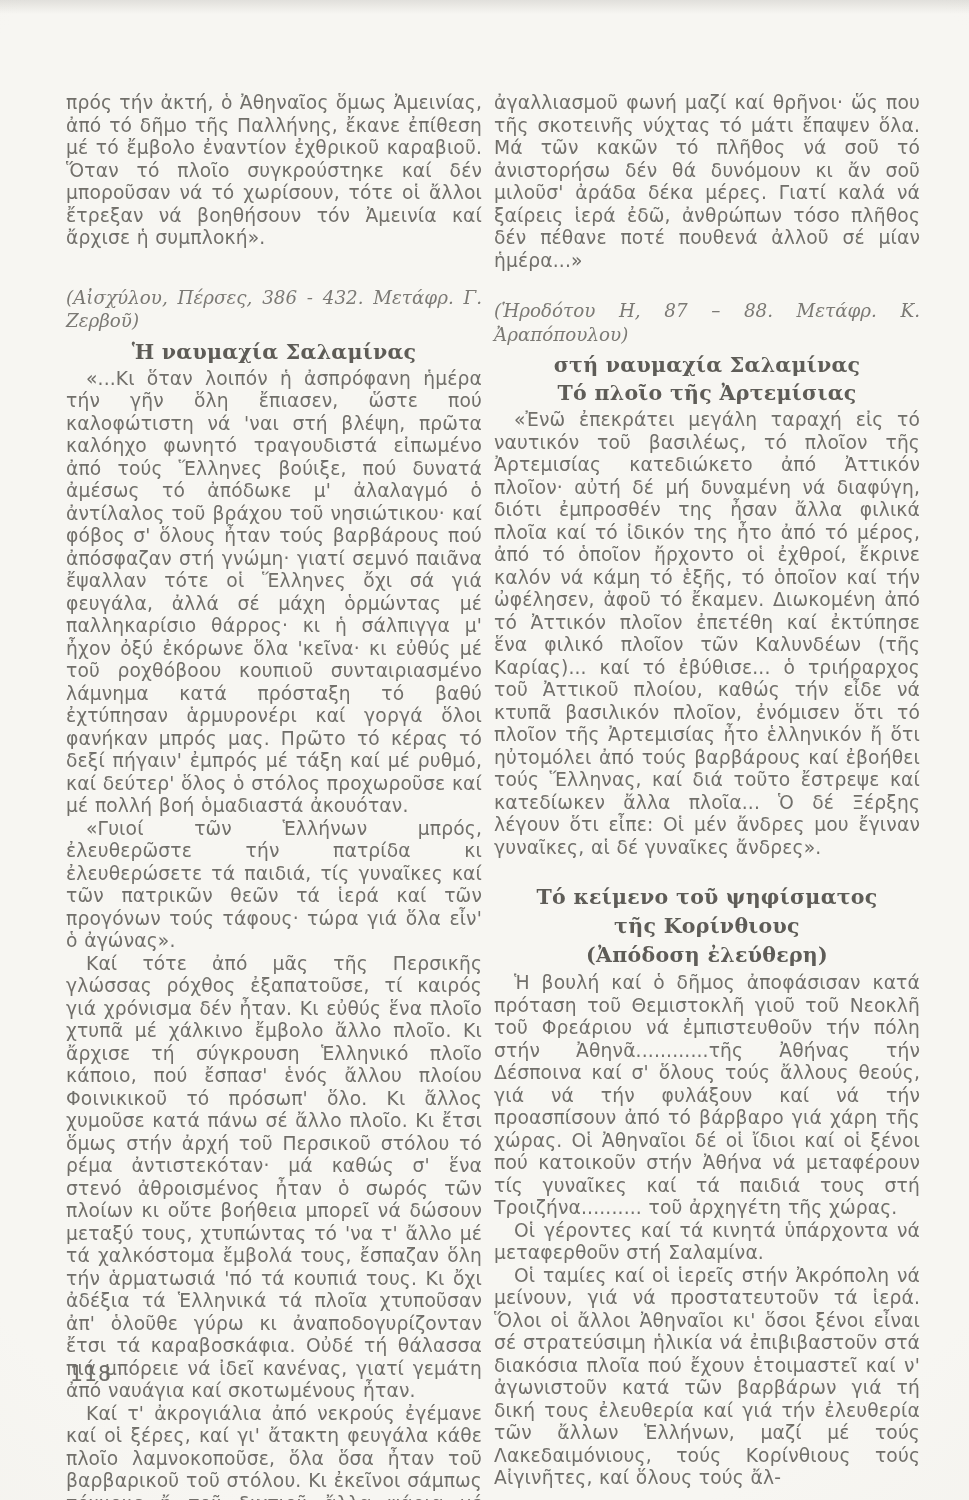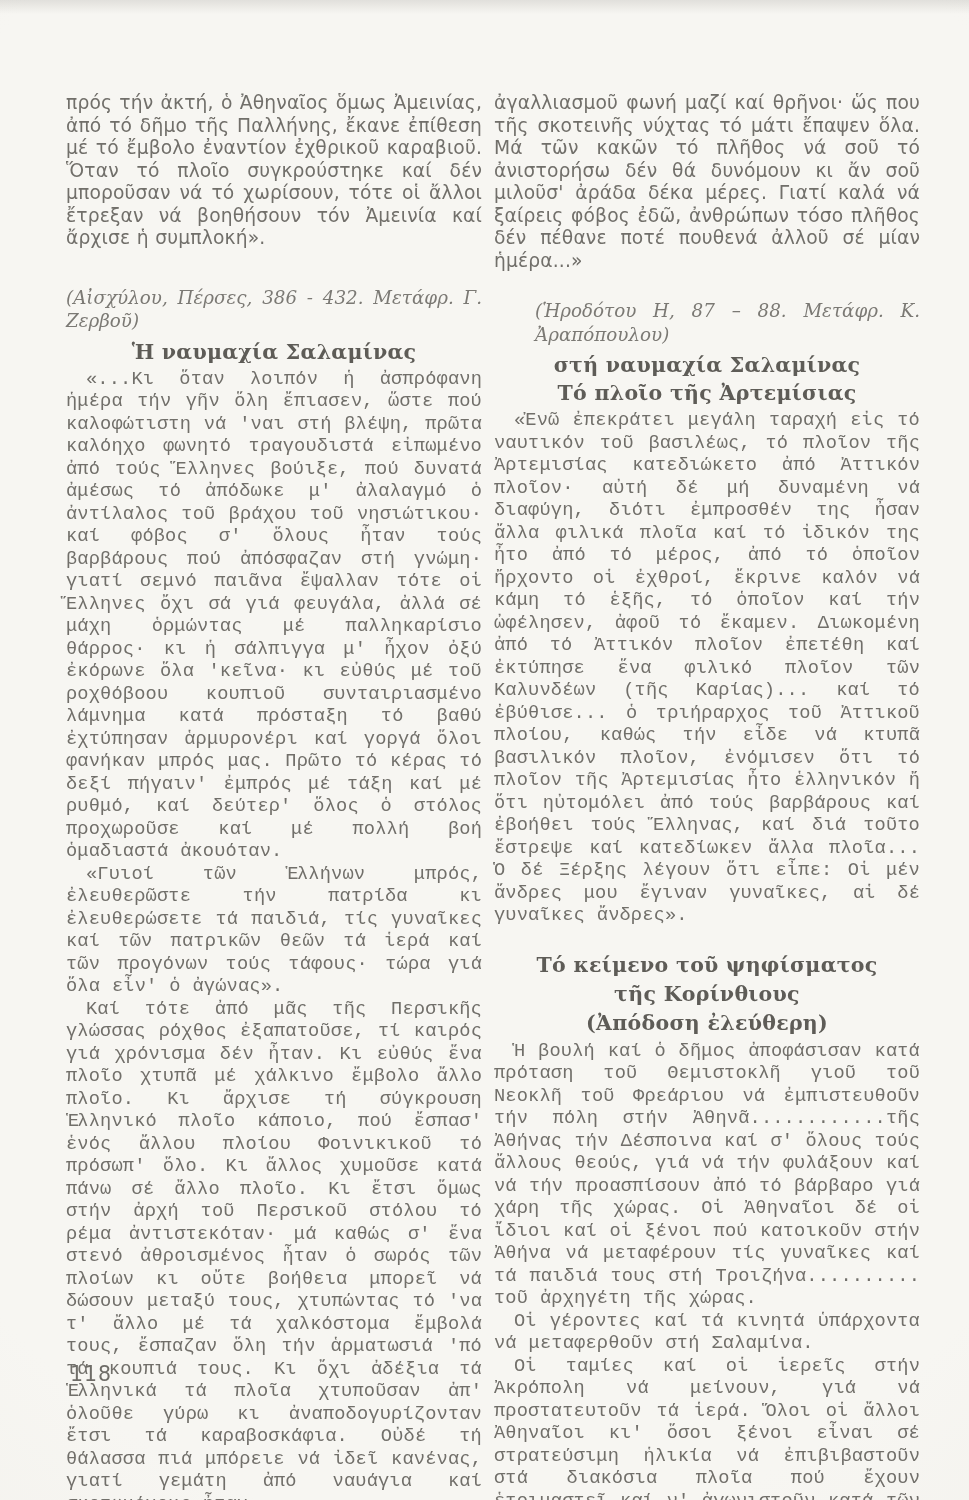--- a/index.html
+++ b/index.html
@@ -22,32 +22,32 @@
 
   p.body {
     margin:0;
     font-size:18.7px;
     line-height:22.5px;
     text-align:justify;
     color:#716f6a;
     letter-spacing:0.15px;
     word-spacing:0.5px;
   }
-  p.body.indent { text-indent:20px;font-family:Liberation Mono, monospace; }
+  p.body.indent { text-indent:20px; }
 
   p.citation {
     margin:36px 0 0 0;
     font-family:"DejaVu Serif", serif;
     font-style:italic;
     font-size:18.3px;
     line-height:23.5px;
     color:#7b7974;
     text-align:justify;
   }
-  .col-right p.citation { margin-top:27px;margin-left:41px; }
+  .col-right p.citation { margin-top:27px; }
 
   .heading {
     margin:5px 0 2px 0;
     font-family:"DejaVu Serif", serif;
     font-weight:bold;
     font-size:20.5px;
     line-height:28px;
     text-align:center;
     color:#5e5c57;
     letter-spacing:0.3px;
@@ -75,21 +75,21 @@
 
     <h2 class="heading">Ἡ ναυμαχία Σαλαμίνας</h2>
 
     <p class="body indent">«...Κι ὅταν λοιπόν ἡ ἀσπρόφανη ἡμέρα τήν γῆν ὅλη ἔπιασεν, ὥστε πού καλοφώτιστη νά 'ναι στή βλέψη, πρῶτα καλόηχο φωνητό τραγουδιστά εἰπωμένο ἀπό τούς Ἕλληνες βούιξε, πού δυνατά ἀμέσως τό ἀπόδωκε μ' ἀλαλαγμό ὁ ἀντίλαλος τοῦ βράχου τοῦ νησιώτικου· καί φόβος σ' ὅλους ἦταν τούς βαρβάρους πού ἀπόσφαζαν στή γνώμη· γιατί σεμνό παιᾶνα ἔψαλλαν τότε οἱ Ἕλληνες ὄχι σά γιά φευγάλα, ἀλλά σέ μάχη ὁρμώντας μέ παλληκαρίσιο θάρρος· κι ἡ σάλπιγγα μ' ἦχον ὀξύ ἐκόρωνε ὅλα 'κεῖνα· κι εὐθύς μέ τοῦ ροχθόβοου κουπιοῦ συνταιριασμένο λάμνημα κατά πρόσταξη τό βαθύ ἐχτύπησαν ἁρμυρονέρι καί γοργά ὅλοι φανήκαν μπρός μας. Πρῶτο τό κέρας τό δεξί πήγαιν' ἐμπρός μέ τάξη καί μέ ρυθμό, καί δεύτερ' ὅλος ὁ στόλος προχωροῦσε καί μέ πολλή βοή ὁμαδιαστά ἀκουόταν.</p>
     <p class="body indent">«Γυιοί τῶν Ἑλλήνων μπρός, ἐλευθερῶστε τήν πατρίδα κι ἐλευθερώσετε τά παιδιά, τίς γυναῖκες καί τῶν πατρικῶν θεῶν τά ἱερά καί τῶν προγόνων τούς τάφους· τώρα γιά ὅλα εἶν' ὁ ἀγώνας».</p>
     <p class="body indent">Καί τότε ἀπό μᾶς τῆς Περσικῆς γλώσσας ρόχθος ἐξαπατοῦσε, τί καιρός γιά χρόνισμα δέν ἦταν. Κι εὐθύς ἕνα πλοῖο χτυπᾶ μέ χάλκινο ἔμβολο ἄλλο πλοῖο. Κι ἄρχισε τή σύγκρουση Ἑλληνικό πλοῖο κάποιο, πού ἔσπασ' ἑνός ἄλλου πλοίου Φοινικικοῦ τό πρόσωπ' ὅλο. Κι ἄλλος χυμοῦσε κατά πάνω σέ ἄλλο πλοῖο. Κι ἔτσι ὅμως στήν ἀρχή τοῦ Περσικοῦ στόλου τό ρέμα ἀντιστεκόταν· μά καθώς σ' ἕνα στενό ἀθροισμένος ἦταν ὁ σωρός τῶν πλοίων κι οὔτε βοήθεια μπορεῖ νά δώσουν μεταξύ τους, χτυπώντας τό 'να τ' ἄλλο μέ τά χαλκόστομα ἔμβολά τους, ἔσπαζαν ὅλη τήν ἁρματωσιά 'πό τά κουπιά τους. Κι ὄχι ἀδέξια τά Ἑλληνικά τά πλοῖα χτυποῦσαν ἀπ' ὁλοῦθε γύρω κι ἀναποδογυρίζονταν ἔτσι τά καραβοσκάφια. Οὐδέ τή θάλασσα πιά μπόρειε νά ἰδεῖ κανένας, γιατί γεμάτη ἀπό ναυάγια καί σκοτωμένους ἦταν.</p>
     <p class="body indent">Καί τ' ἀκρογιάλια ἀπό νεκρούς ἐγέμανε καί οἱ ξέρες, καί γι' ἄτακτη φευγάλα κάθε πλοῖο λαμνοκοποῦσε, ὅλα ὅσα ἦταν τοῦ βαρβαρικοῦ τοῦ στόλου. Κι ἐκεῖνοι σάμπως τόννους ἤ τοῦ διχτιοῦ ἄλλα ψάρια μέ κουπιῶν κομμάτια ἤ συντρίμια 'πό σπασμένα πλοῖα βαροῦσαν καί ραχίζαν, καί τοῦ πελάου τήν ἄπλα κρατοῦσε</p>
   </div>
 
   <div class="col col-right">
-    <p class="body">ἀγαλλιασμοῦ φωνή μαζί καί θρῆνοι· ὥς που τῆς σκοτεινῆς νύχτας τό μάτι ἔπαψεν ὅλα. Μά τῶν κακῶν τό πλῆθος νά σοῦ τό ἀνιστορήσω δέν θά δυνόμουν κι ἄν σοῦ μιλοῦσ' ἀράδα δέκα μέρες. Γιατί καλά νά ξαίρεις φόβος ἐδῶ, ἀνθρώπων τόσο πλῆθος δέν πέθανε ποτέ πουθενά ἀλλοῦ σέ μίαν ἡμέρα...»</p>
+    <p class="body">ἀγαλλιασμοῦ φωνή μαζί καί θρῆνοι· ὥς που τῆς σκοτεινῆς νύχτας τό μάτι ἔπαψεν ὅλα. Μά τῶν κακῶν τό πλῆθος νά σοῦ τό ἀνιστορήσω δέν θά δυνόμουν κι ἄν σοῦ μιλοῦσ' ἀράδα δέκα μέρες. Γιατί καλά νά ξαίρεις ἱερά ἐδῶ, ἀνθρώπων τόσο πλῆθος δέν πέθανε ποτέ πουθενά ἀλλοῦ σέ μίαν ἡμέρα...»</p>
 
     <p class="citation">(Ἡροδότου Η, 87 – 88. Μετάφρ. Κ. Ἀραπόπουλου)</p>
 
     <h2 class="heading">
       <span class="heading-line">στή ναυμαχία Σαλαμίνας</span>
       <span class="heading-line">Τό πλοῖο τῆς Ἀρτεμίσιας</span>
     </h2>
 
     <p class="body indent">«Ἐνῶ ἐπεκράτει μεγάλη ταραχή εἰς τό ναυτικόν τοῦ βασιλέως, τό πλοῖον τῆς Ἀρτεμισίας κατεδιώκετο ἀπό Ἀττικόν πλοῖον· αὐτή δέ μή δυναμένη νά διαφύγη, διότι ἐμπροσθέν της ἦσαν ἄλλα φιλικά πλοῖα καί τό ἰδικόν της ἦτο ἀπό τό μέρος, ἀπό τό ὁποῖον ἤρχοντο οἱ ἐχθροί, ἔκρινε καλόν νά κάμη τό ἑξῆς, τό ὁποῖον καί τήν ὠφέλησεν, ἀφοῦ τό ἔκαμεν. Διωκομένη ἀπό τό Ἀττικόν πλοῖον ἐπετέθη καί ἐκτύπησε ἕνα φιλικό πλοῖον τῶν Καλυνδέων (τῆς Καρίας)... καί τό ἐβύθισε... ὁ τριήραρχος τοῦ Ἀττικοῦ πλοίου, καθώς τήν εἶδε νά κτυπᾶ βασιλικόν πλοῖον, ἐνόμισεν ὅτι τό πλοῖον τῆς Ἀρτεμισίας ἦτο ἑλληνικόν ἤ ὅτι ηὐτομόλει ἀπό τούς βαρβάρους καί ἐβοήθει τούς Ἕλληνας, καί διά τοῦτο ἔστρεψε καί κατεδίωκεν ἄλλα πλοῖα... Ὁ δέ Ξέρξης λέγουν ὅτι εἶπε: Οἱ μέν ἄνδρες μου ἔγιναν γυναῖκες, αἱ δέ γυναῖκες ἄνδρες».</p>
 

